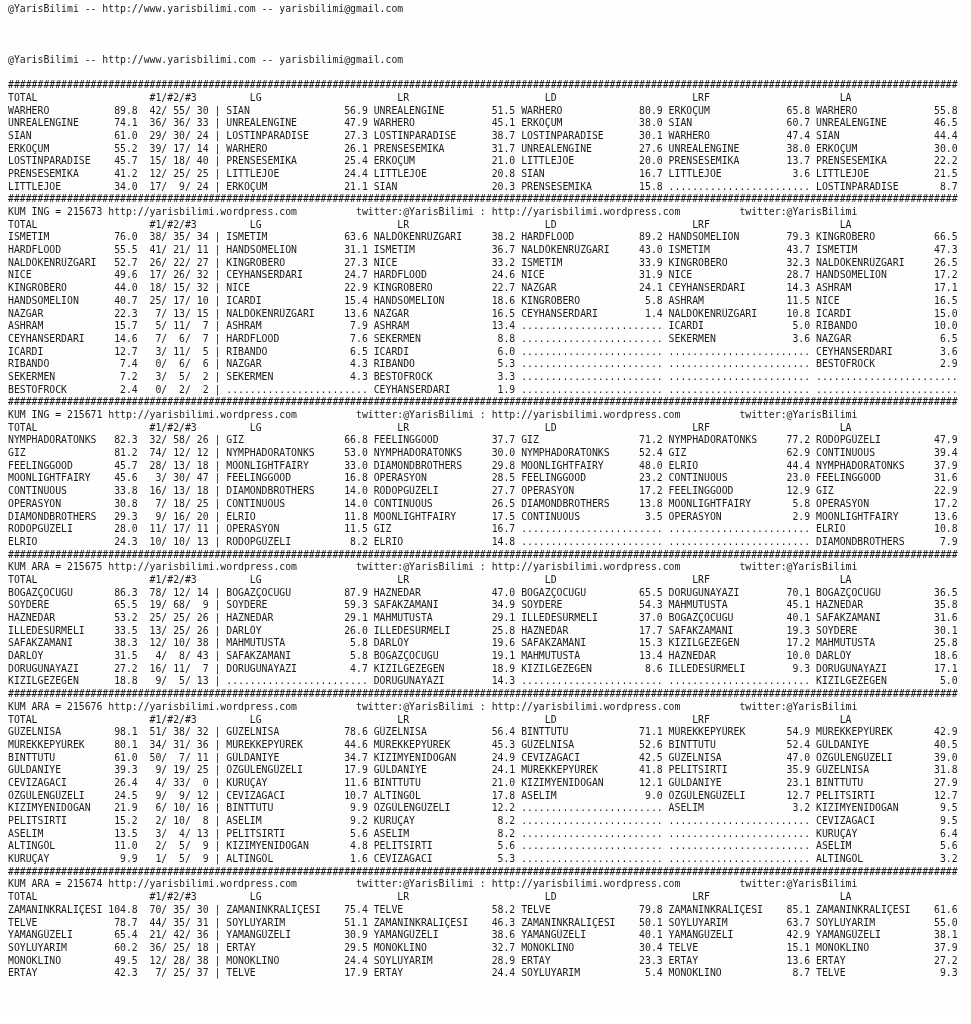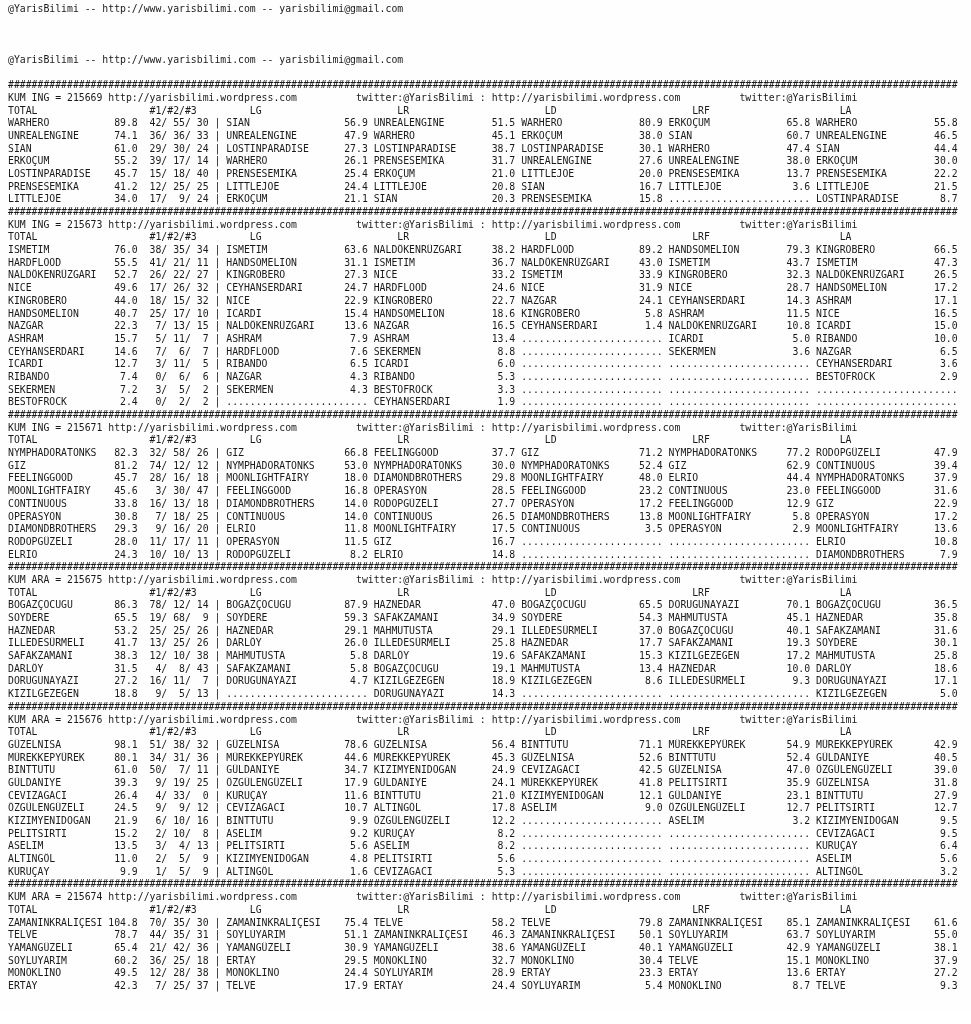--- a/index.html
+++ b/index.html
@@ -30,21 +30,20 @@
     <div id="preamble">
       <div class="ln">@YarisBilimi -- http://www.yarisbilimi.com -- yarisbilimi@gmail.com</div>
       <div class="ln"></div>
       <div class="ln"></div>
       <div class="ln"></div>
       <div class="ln">@YarisBilimi -- http://www.yarisbilimi.com -- yarisbilimi@gmail.com</div>
       <div class="ln"></div>
     </div>
     <div id="sections">
         <div class="ln">#################################################################################################################################################################</div>
-        <div class="ln">KUM ING = 215669 http://yarisbilimi.wordpress.com          twitter:@YarisBilimi : http://yarisbilimi.wordpress.com          twitter:@YarisBilimi</div>
         <div class="ln">TOTAL                   #1/#2/#3         LG                       LR                       LD                       LRF                      LA</div>
         <div class="ln">WARHERO           89.8  42/ 55/ 30 | SIAN                56.9 UNREALENGINE        51.5 WARHERO             80.9 ERKOÇUM             65.8 WARHERO             55.8</div>
         <div class="ln">UNREALENGINE      74.1  36/ 36/ 33 | UNREALENGINE        47.9 WARHERO             45.1 ERKOÇUM             38.0 SIAN                60.7 UNREALENGINE        46.5</div>
         <div class="ln">SIAN              61.0  29/ 30/ 24 | LOSTINPARADISE      27.3 LOSTINPARADISE      38.7 LOSTINPARADISE      30.1 WARHERO             47.4 SIAN                44.4</div>
         <div class="ln">ERKOÇUM           55.2  39/ 17/ 14 | WARHERO             26.1 PRENSESEMIKA        31.7 UNREALENGINE        27.6 UNREALENGINE        38.0 ERKOÇUM             30.0</div>
         <div class="ln">LOSTINPARADISE    45.7  15/ 18/ 40 | PRENSESEMIKA        25.4 ERKOÇUM             21.0 LITTLEJOE           20.0 PRENSESEMIKA        13.7 PRENSESEMIKA        22.2</div>
         <div class="ln">PRENSESEMIKA      41.2  12/ 25/ 25 | LITTLEJOE           24.4 LITTLEJOE           20.8 SIAN                16.7 LITTLEJOE            3.6 LITTLEJOE           21.5</div>
         <div class="ln">LITTLEJOE         34.0  17/  9/ 24 | ERKOÇUM             21.1 SIAN                20.3 PRENSESEMIKA        15.8 ........................ LOSTINPARADISE       8.7</div>
         <div class="ln">#################################################################################################################################################################</div>
         <div class="ln">KUM ING = 215673 http://yarisbilimi.wordpress.com          twitter:@YarisBilimi : http://yarisbilimi.wordpress.com          twitter:@YarisBilimi</div>
@@ -60,34 +59,34 @@
         <div class="ln">CEYHANSERDARI     14.6   7/  6/  7 | HARDFLOOD            7.6 SEKERMEN             8.8 ........................ SEKERMEN             3.6 NAZGAR               6.5</div>
         <div class="ln">ICARDI            12.7   3/ 11/  5 | RIBANDO              6.5 ICARDI               6.0 ........................ ........................ CEYHANSERDARI        3.6</div>
         <div class="ln">RIBANDO            7.4   0/  6/  6 | NAZGAR               4.3 RIBANDO              5.3 ........................ ........................ BESTOFROCK           2.9</div>
         <div class="ln">SEKERMEN           7.2   3/  5/  2 | SEKERMEN             4.3 BESTOFROCK           3.3 ........................ ........................ ........................</div>
         <div class="ln">BESTOFROCK         2.4   0/  2/  2 | ........................ CEYHANSERDARI        1.9 ........................ ........................ ........................</div>
         <div class="ln">#################################################################################################################################################################</div>
         <div class="ln">KUM ING = 215671 http://yarisbilimi.wordpress.com          twitter:@YarisBilimi : http://yarisbilimi.wordpress.com          twitter:@YarisBilimi</div>
         <div class="ln">TOTAL                   #1/#2/#3         LG                       LR                       LD                       LRF                      LA</div>
         <div class="ln">NYMPHADORATONKS   82.3  32/ 58/ 26 | GIZ                 66.8 FEELINGGOOD         37.7 GIZ                 71.2 NYMPHADORATONKS     77.2 RODOPGÜZELI         47.9</div>
         <div class="ln">GIZ               81.2  74/ 12/ 12 | NYMPHADORATONKS     53.0 NYMPHADORATONKS     30.0 NYMPHADORATONKS     52.4 GIZ                 62.9 CONTINUOUS          39.4</div>
-        <div class="ln">FEELINGGOOD       45.7  28/ 16/ 18 | MOONLIGHTFAIRY      18.0 DIAMONDBROTHERS     29.8 MOONLIGHTFAIRY      48.0 ELRIO               44.4 NYMPHADORATONKS     37.9</div>
+        <div class="ln">FEELINGGOOD       45.7  28/ 13/ 18 | MOONLIGHTFAIRY      33.0 DIAMONDBROTHERS     29.8 MOONLIGHTFAIRY      48.0 ELRIO               44.4 NYMPHADORATONKS     37.9</div>
         <div class="ln">MOONLIGHTFAIRY    45.6   3/ 30/ 47 | FEELINGGOOD         16.8 OPERASYON           28.5 FEELINGGOOD         23.2 CONTINUOUS          23.0 FEELINGGOOD         31.6</div>
         <div class="ln">CONTINUOUS        33.8  16/ 13/ 18 | DIAMONDBROTHERS     14.0 RODOPGÜZELI         27.7 OPERASYON           17.2 FEELINGGOOD         12.9 GIZ                 22.9</div>
         <div class="ln">OPERASYON         30.8   7/ 18/ 25 | CONTINUOUS          14.0 CONTINUOUS          26.5 DIAMONDBROTHERS     13.8 MOONLIGHTFAIRY       5.8 OPERASYON           17.2</div>
         <div class="ln">DIAMONDBROTHERS   29.3   9/ 16/ 20 | ELRIO               11.8 MOONLIGHTFAIRY      17.5 CONTINUOUS           3.5 OPERASYON            2.9 MOONLIGHTFAIRY      13.6</div>
         <div class="ln">RODOPGÜZELI       28.0  11/ 17/ 11 | OPERASYON           11.5 GIZ                 16.7 ........................ ........................ ELRIO               10.8</div>
         <div class="ln">ELRIO             24.3  10/ 10/ 13 | RODOPGÜZELI          8.2 ELRIO               14.8 ........................ ........................ DIAMONDBROTHERS      7.9</div>
         <div class="ln">#################################################################################################################################################################</div>
         <div class="ln">KUM ARA = 215675 http://yarisbilimi.wordpress.com          twitter:@YarisBilimi : http://yarisbilimi.wordpress.com          twitter:@YarisBilimi</div>
         <div class="ln">TOTAL                   #1/#2/#3         LG                       LR                       LD                       LRF                      LA</div>
         <div class="ln">BOGAZÇOCUGU       86.3  78/ 12/ 14 | BOGAZÇOCUGU         87.9 HAZNEDAR            47.0 BOGAZÇOCUGU         65.5 DORUGUNAYAZI        70.1 BOGAZÇOCUGU         36.5</div>
         <div class="ln">SOYDERE           65.5  19/ 68/  9 | SOYDERE             59.3 SAFAKZAMANI         34.9 SOYDERE             54.3 MAHMUTUSTA          45.1 HAZNEDAR            35.8</div>
         <div class="ln">HAZNEDAR          53.2  25/ 25/ 26 | HAZNEDAR            29.1 MAHMUTUSTA          29.1 ILLEDESÜRMELI       37.0 BOGAZÇOCUGU         40.1 SAFAKZAMANI         31.6</div>
-        <div class="ln">ILLEDESÜRMELI     41.7  13/ 25/ 26 | DARLÖY              26.0 ILLEDESÜRMELI       25.8 HAZNEDAR            17.7 SAFAKZAMANI         19.3 SOYDERE             30.1</div>
+        <div class="ln">ILLEDESÜRMELI     33.5  13/ 25/ 26 | DARLÖY              26.0 ILLEDESÜRMELI       25.8 HAZNEDAR            17.7 SAFAKZAMANI         19.3 SOYDERE             30.1</div>
         <div class="ln">SAFAKZAMANI       38.3  12/ 10/ 38 | MAHMUTUSTA           5.8 DARLÖY              19.6 SAFAKZAMANI         15.3 KIZILGEZEGEN        17.2 MAHMUTUSTA          25.8</div>
         <div class="ln">DARLÖY            31.5   4/  8/ 43 | SAFAKZAMANI          5.8 BOGAZÇOCUGU         19.1 MAHMUTUSTA          13.4 HAZNEDAR            10.0 DARLÖY              18.6</div>
         <div class="ln">DORUGUNAYAZI      27.2  16/ 11/  7 | DORUGUNAYAZI         4.7 KIZILGEZEGEN        18.9 KIZILGEZEGEN         8.6 ILLEDESÜRMELI        9.3 DORUGUNAYAZI        17.1</div>
         <div class="ln">KIZILGEZEGEN      18.8   9/  5/ 13 | ........................ DORUGUNAYAZI        14.3 ........................ ........................ KIZILGEZEGEN         5.0</div>
         <div class="ln">#################################################################################################################################################################</div>
         <div class="ln">KUM ARA = 215676 http://yarisbilimi.wordpress.com          twitter:@YarisBilimi : http://yarisbilimi.wordpress.com          twitter:@YarisBilimi</div>
         <div class="ln">TOTAL                   #1/#2/#3         LG                       LR                       LD                       LRF                      LA</div>
         <div class="ln">GÜZELNISA         98.1  51/ 38/ 32 | GÜZELNISA           78.6 GÜZELNISA           56.4 BINTTUTU            71.1 MÜREKKEPYÜREK       54.9 MÜREKKEPYÜREK       42.9</div>
         <div class="ln">MÜREKKEPYÜREK     80.1  34/ 31/ 36 | MÜREKKEPYÜREK       44.6 MÜREKKEPYÜREK       45.3 GÜZELNISA           52.6 BINTTUTU            52.4 GÜLDANIYE           40.5</div>
         <div class="ln">BINTTUTU          61.0  50/  7/ 11 | GÜLDANIYE           34.7 KIZIMYENIDOGAN      24.9 CEVIZAGACI          42.5 GÜZELNISA           47.0 ÖZGÜLENGÜZELI       39.0</div>

